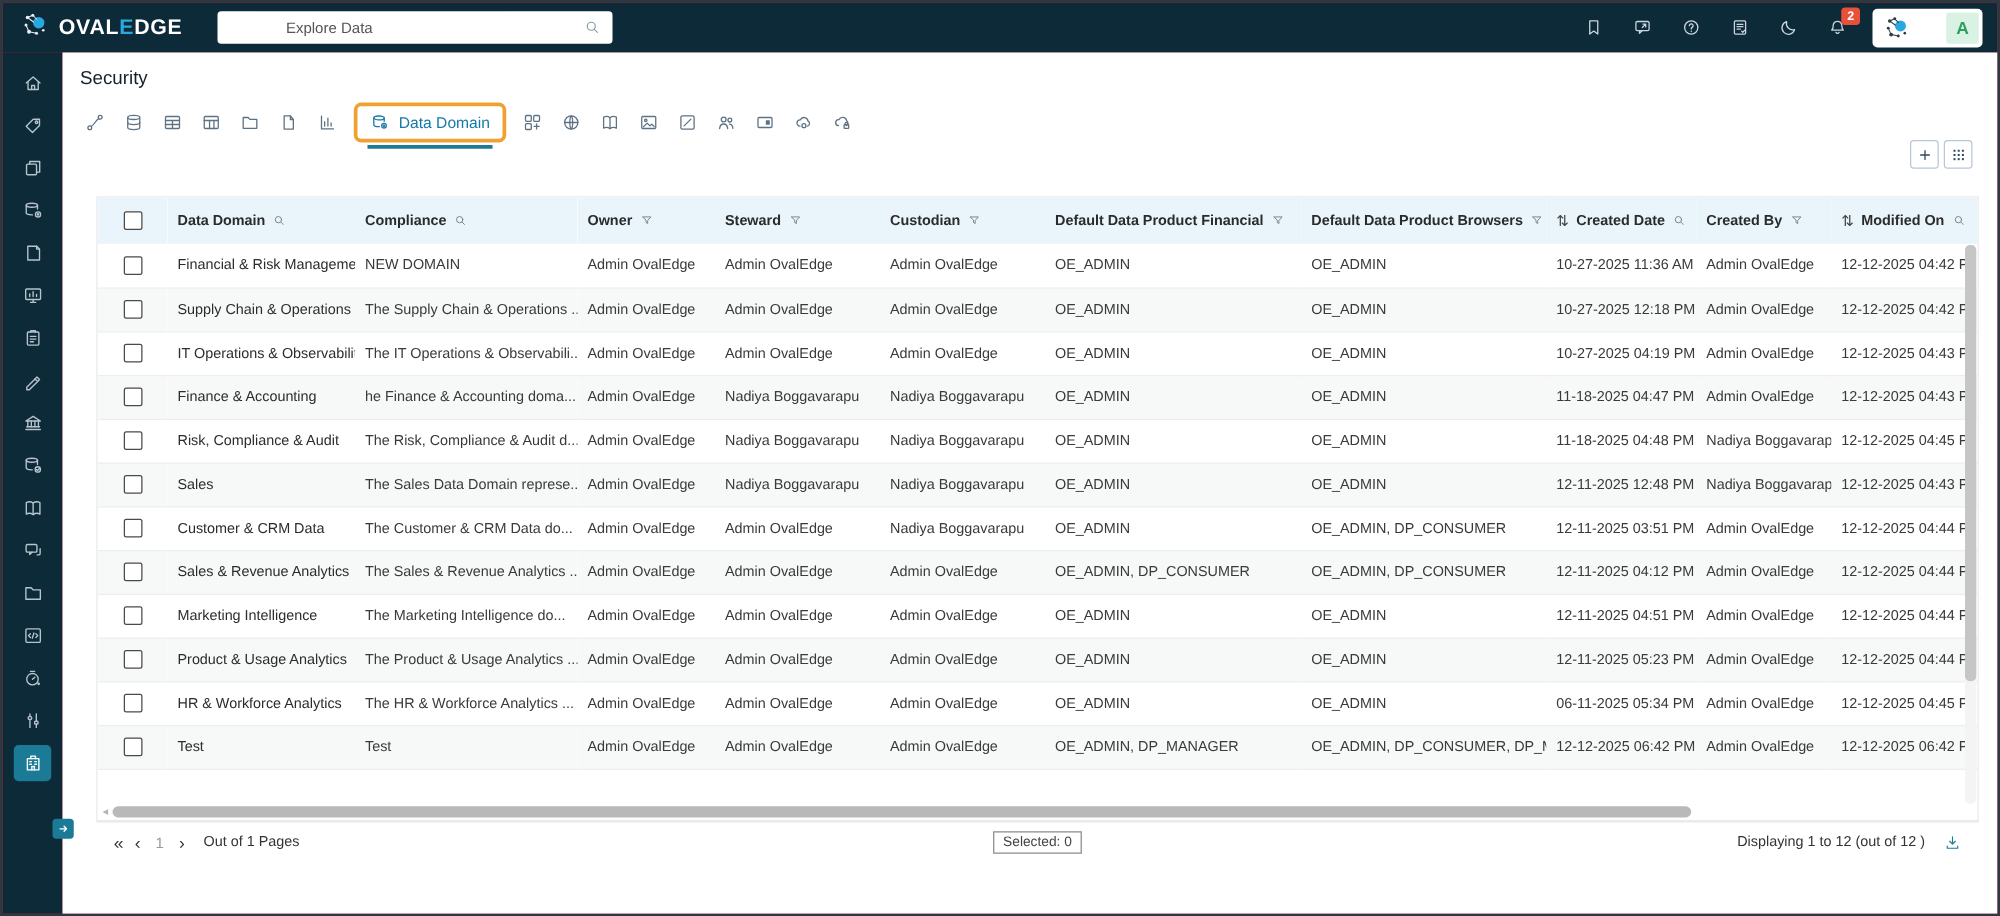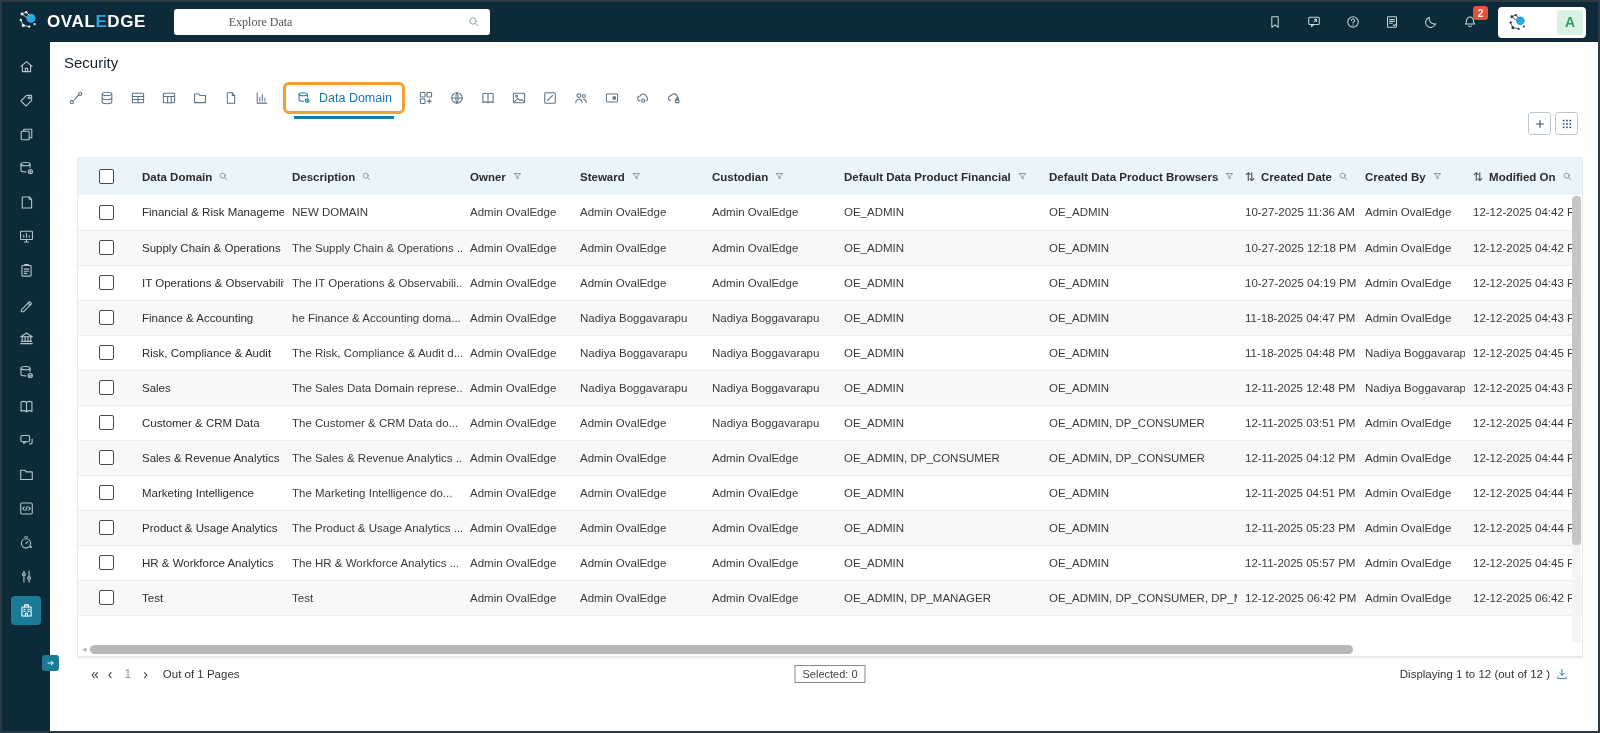--- a/index.html
+++ b/index.html
@@ -8,21 +8,21 @@
   .app { position:relative; width:1600px; height:733px; background:#b91c1c; border:2px solid #2a3942; overflow:hidden; }
 
   
   .topbar { position:absolute; top:0; left:0; right:0; height:40px; background:#0d2a38; display:flex; align-items:center; padding:0 12px 0 14px; }
   .brand { display:flex; align-items:center; gap:7px; color:#e8eef2; cursor:pointer; }
   .brand-text { font-size:17px; font-weight:700; letter-spacing:.6px; color:#fff; }
   .brand-text .accent { color:#2aa9e0; }
   .searchbar { margin-left:28px; width:316px; height:26px; background:#fff; border-radius:3px; display:flex; align-items:center; overflow:hidden; }
   .scope { display:flex; align-items:center; gap:5px; font-size:11.5px; color:#333; padding:0 9px; height:16px; border-right:1px solid #ccc; cursor:pointer; white-space:nowrap;margin-top:48px; }
   .scope .chev { color:#777; display:flex; }
-  .search-input { flex:1; border:none; outline:none; font-size:12px; color:#333; padding:0 10px; font-family:Liberation Serif, serif; }
+  .search-input { flex:1; border:none; outline:none; font-size:12px; color:#333; padding:0 10px; font-family:Liberation Sans, sans-serif; }
   .search-input::placeholder { color:#555; }
   .search-ic { color:#8a9aa5; display:flex; margin-right:9px; }
   .top-icons { margin-left:auto; display:flex; align-items:center; gap:23px; color:#c9d5dc; }
   .top-icon { position:relative; display:flex; cursor:pointer; }
   .badge { position:absolute; top:-8px; right:-10px; min-width:15px; height:14px; background:#e8503a; color:#fff; font-size:10px; font-weight:700; border-radius:3px; display:flex; align-items:center; justify-content:center; padding:0 3px; }
   .profile-box { margin-left:20px; background:#fff; border-radius:4px; height:31px; width:88px; display:flex; align-items:center; justify-content:space-between; padding:3px 3px 3px 8px; cursor:pointer; }
   .mini-logo { color:#2b3a45; display:flex; }
   .avatar { width:26px; height:25px; background:#d9f2e4; color:#2f9e63; font-weight:700; font-size:14px; display:flex; align-items:center; justify-content:center; border-radius:2px; }
 
   
@@ -60,21 +60,21 @@
   .harrow { color:#b5b5b5; font-size:9px; line-height:9px; }
   .hthumb { width:85%; height:9px; background:#b9b9b9; border-radius:5px; }
 
   
   .table-footer { position:relative; height:33px; display:flex; align-items:center; border-top:1px solid #e3e6ea; padding:0 14px; }
   .pager { display:flex; align-items:center; gap:9px; }
   .pg-btn { color:#333; font-size:14px; cursor:pointer; line-height:1; }
   .pg-num { color:#999; font-size:12px; padding:0 3px; cursor:pointer; }
   .pg-label { color:#333; font-size:11.5px; margin-left:6px; }
   .selected-box { position:absolute; left:50%; transform:translateX(-50%); border:1px solid #8a8a8a; background:#fff; color:#444; font-size:11px; padding:2px 7px; }
-  .displaying { margin-left:auto; display:flex; align-items:center; gap:5px; font-size:11.5px; color:#333;text-align:right; }
+  .displaying { margin-left:auto; display:flex; align-items:center; gap:15px; font-size:11.5px; color:#333;text-align:right; }
   .dl { color:#1b7a96; display:flex; cursor:pointer; }
 </style>
 </head>
 <body>
 
 <div class="app">
 
   <header class="topbar">
     <div class="brand">
       <span class="brand-icon" id="brand-icon"><svg width="24" height="24" viewBox="0 0 20 20" fill="none" stroke="currentColor" stroke-width="1.3" stroke-linecap="round" stroke-linejoin="round">
@@ -455,21 +455,21 @@
             <th><span class="hdr">
                     <span>Data Domain</span>
                     <span class="ctrl">
                       <svg width="11" height="11" viewBox="0 0 20 20" fill="none" stroke="currentColor" stroke-width="1.3" stroke-linecap="round" stroke-linejoin="round">
                         <circle cx="8.6" cy="8.6" r="4.6"></circle>
                         <path d="m12.2 12.2 3.4 3.4"></path>
                       </svg>
                     </span>
                   </span></th>
                 <th><span class="hdr">
-                    <span>Description</span>
+                    <span>Compliance</span>
                     <span class="ctrl">
                       <svg width="11" height="11" viewBox="0 0 20 20" fill="none" stroke="currentColor" stroke-width="1.3" stroke-linecap="round" stroke-linejoin="round">
                         <circle cx="8.6" cy="8.6" r="4.6"></circle>
                         <path d="m12.2 12.2 3.4 3.4"></path>
                       </svg>
                     </span>
                   </span></th>
                 <th><span class="hdr">
                     <span>Owner</span>
                     <span class="ctrl">
@@ -673,21 +673,21 @@
               </tr>
               <tr>
                 <td class="cb-cell"><span class="cb"></span></td>
                 <td class="c-name">HR &amp; Workforce Analytics</td>
                 <td>The HR &amp; Workforce Analytics ...</td>
                 <td>Admin OvalEdge</td>
                 <td>Admin OvalEdge</td>
                 <td>Admin OvalEdge</td>
                 <td>OE_ADMIN</td>
                 <td>OE_ADMIN</td>
-                <td>12-11-2025 05:57 PM</td>
+                <td>06-11-2025 05:34 PM</td>
                 <td>Admin OvalEdge</td>
                 <td>12-12-2025 04:45 P</td>
               </tr>
               <tr class="alt">
                 <td class="cb-cell"><span class="cb"></span></td>
                 <td class="c-name">Test</td>
                 <td>Test</td>
                 <td>Admin OvalEdge</td>
                 <td>Admin OvalEdge</td>
                 <td>Admin OvalEdge</td>

